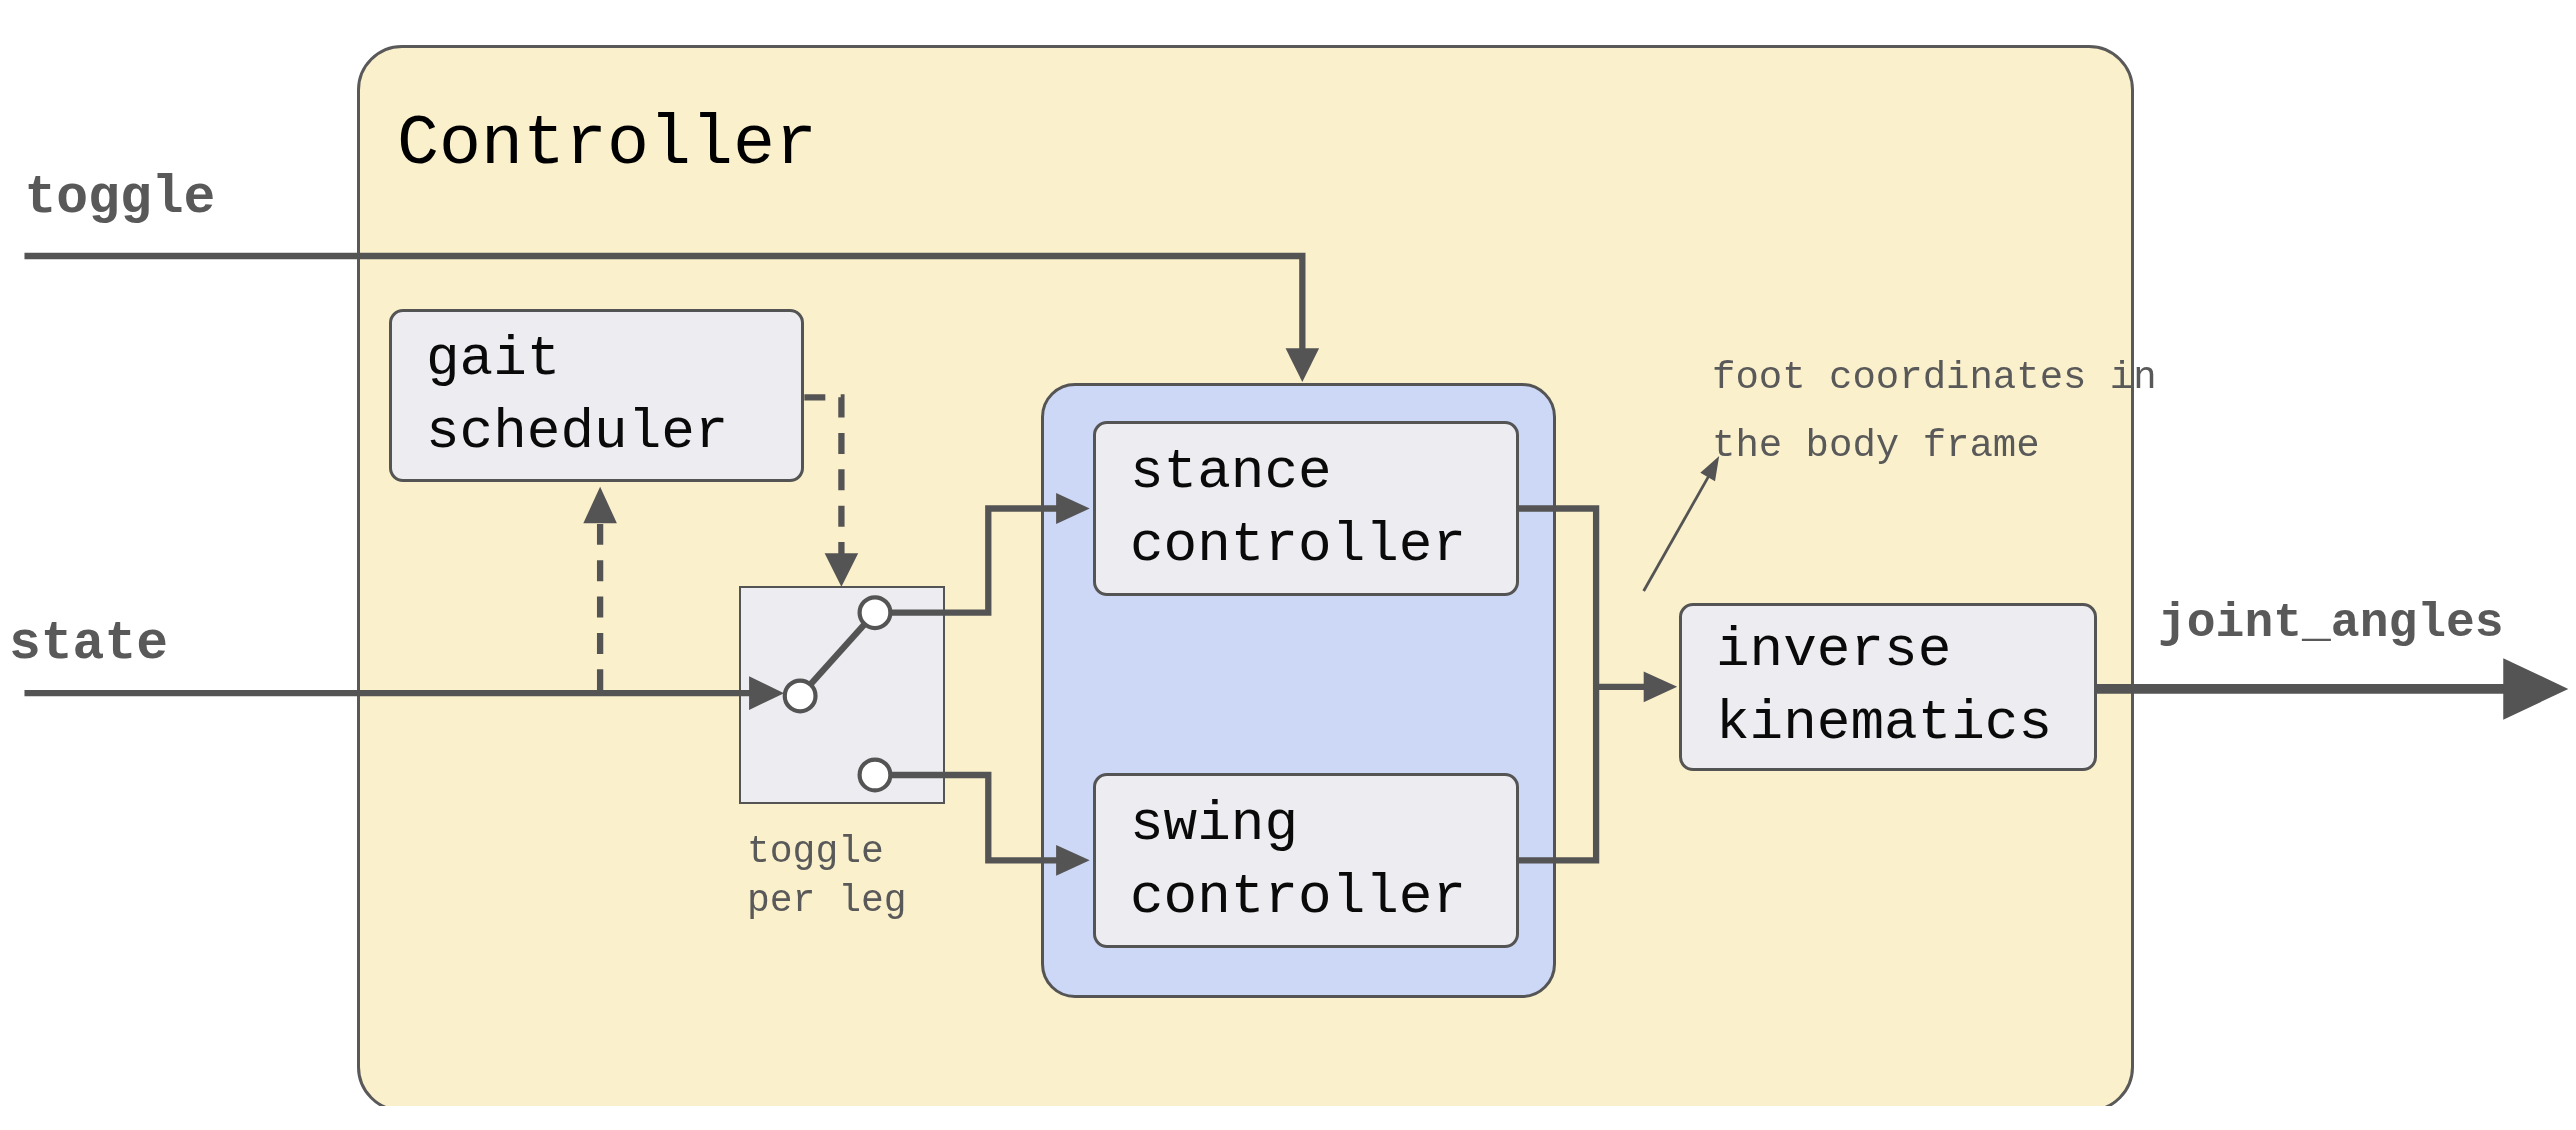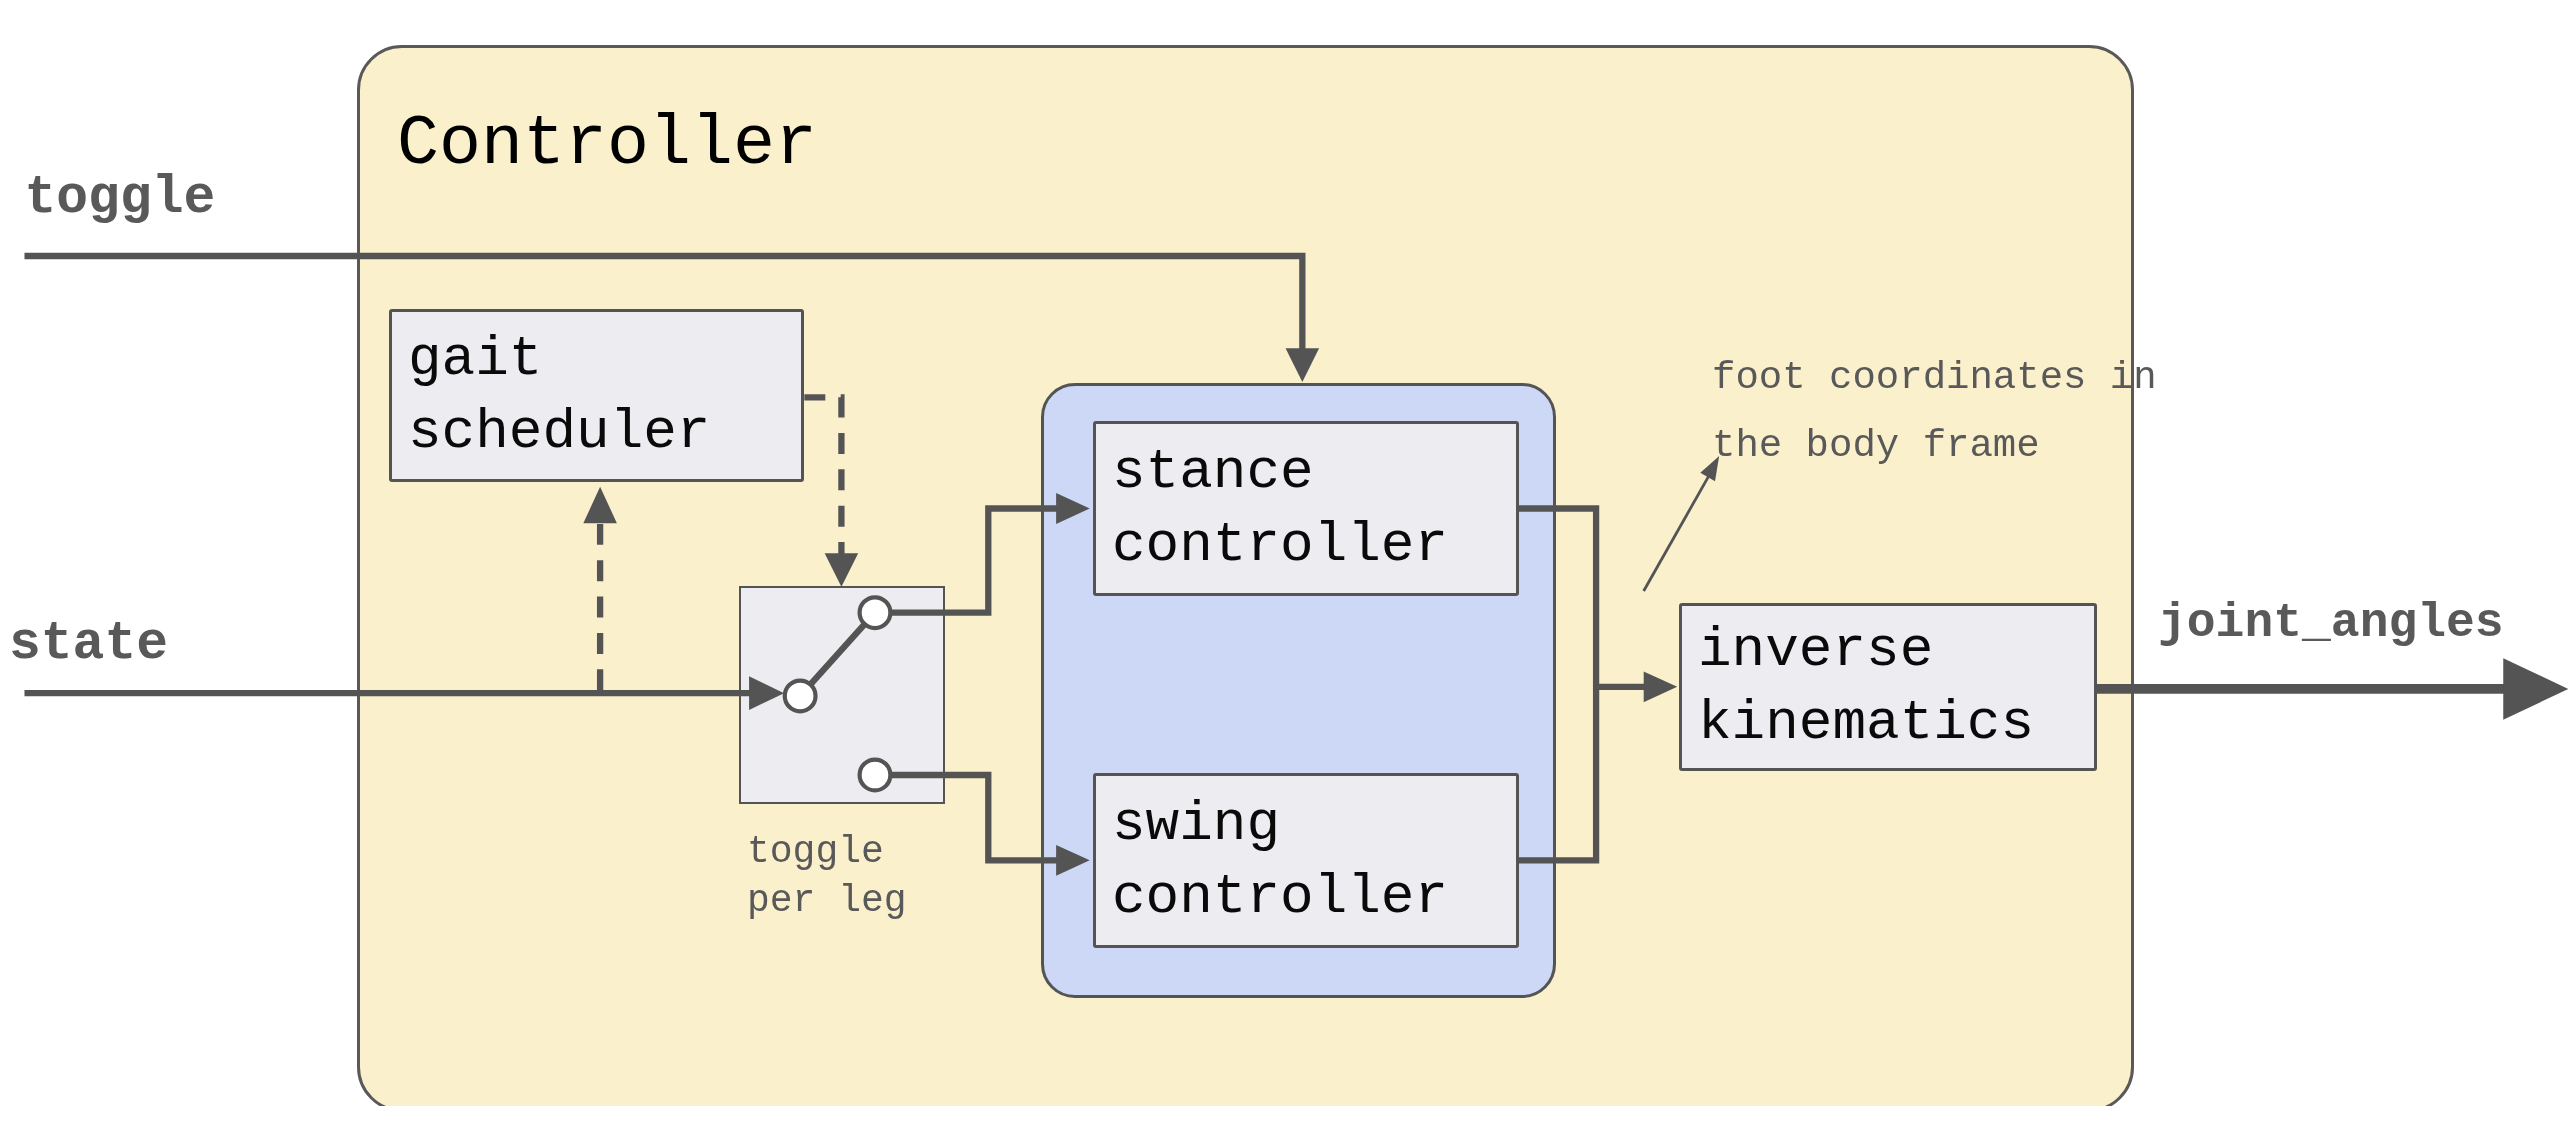--- a/index.html
+++ b/index.html
@@ -20,22 +20,22 @@
   }
 
   .group {
     left:1041px; top:383px; width:515px; height:615px;
     background:var(--group-fill); border:3.5px solid var(--block-border);
     border-radius:34px;
   }
 
   .block {
     background:var(--block-fill); border:3.5px solid var(--block-border);
-    border-radius:3px; display:flex; flex-direction:column; justify-content:center;
-    padding-left:16px; font-size:56px; line-height:1.3; color:var(--block-text);
+    border-radius:14px; display:flex; flex-direction:column; justify-content:center;
+    padding-left:34px; font-size:56px; line-height:1.3; color:var(--block-text);
     white-space:pre-line;
   }
   .block-gait   { left:389px;  top:309px;  width:415px; height:173px; }
   .block-stance { left:1093px; top:421px;  width:426px; height:175px; }
   .block-swing  { left:1093px; top:773px; width:426px; height:175px; }
   .block-ik     { left:1679px; top:603px;  width:418px; height:168px; }
 
   .toggle-box {
     left:739px; top:586px; width:206px; height:218px;
     background:var(--block-fill); border:2.8px solid var(--block-border); border-radius:0;

